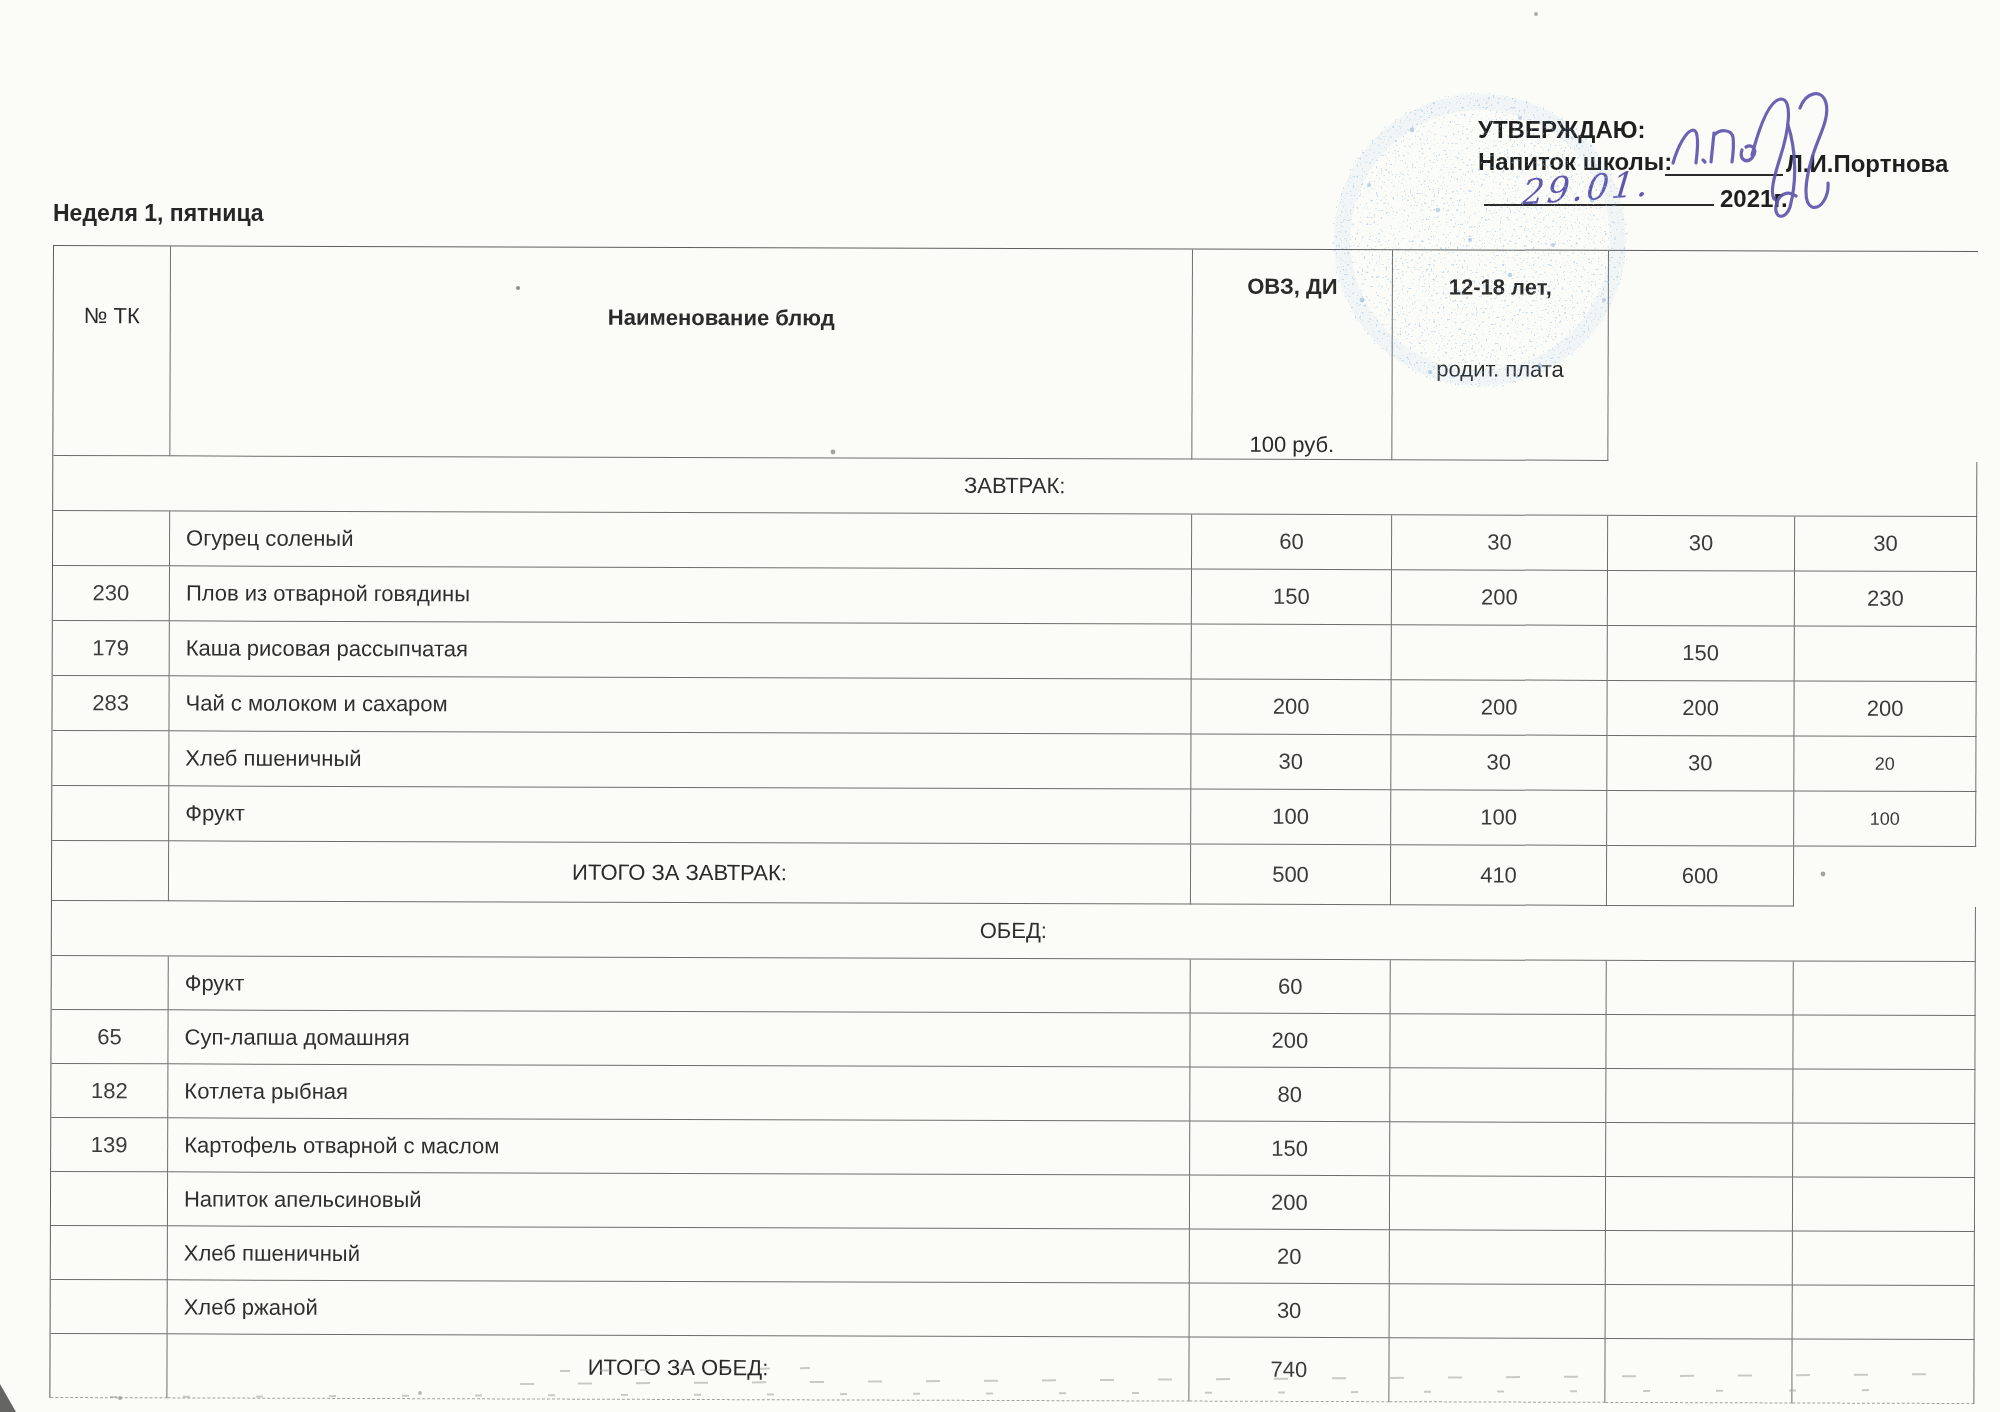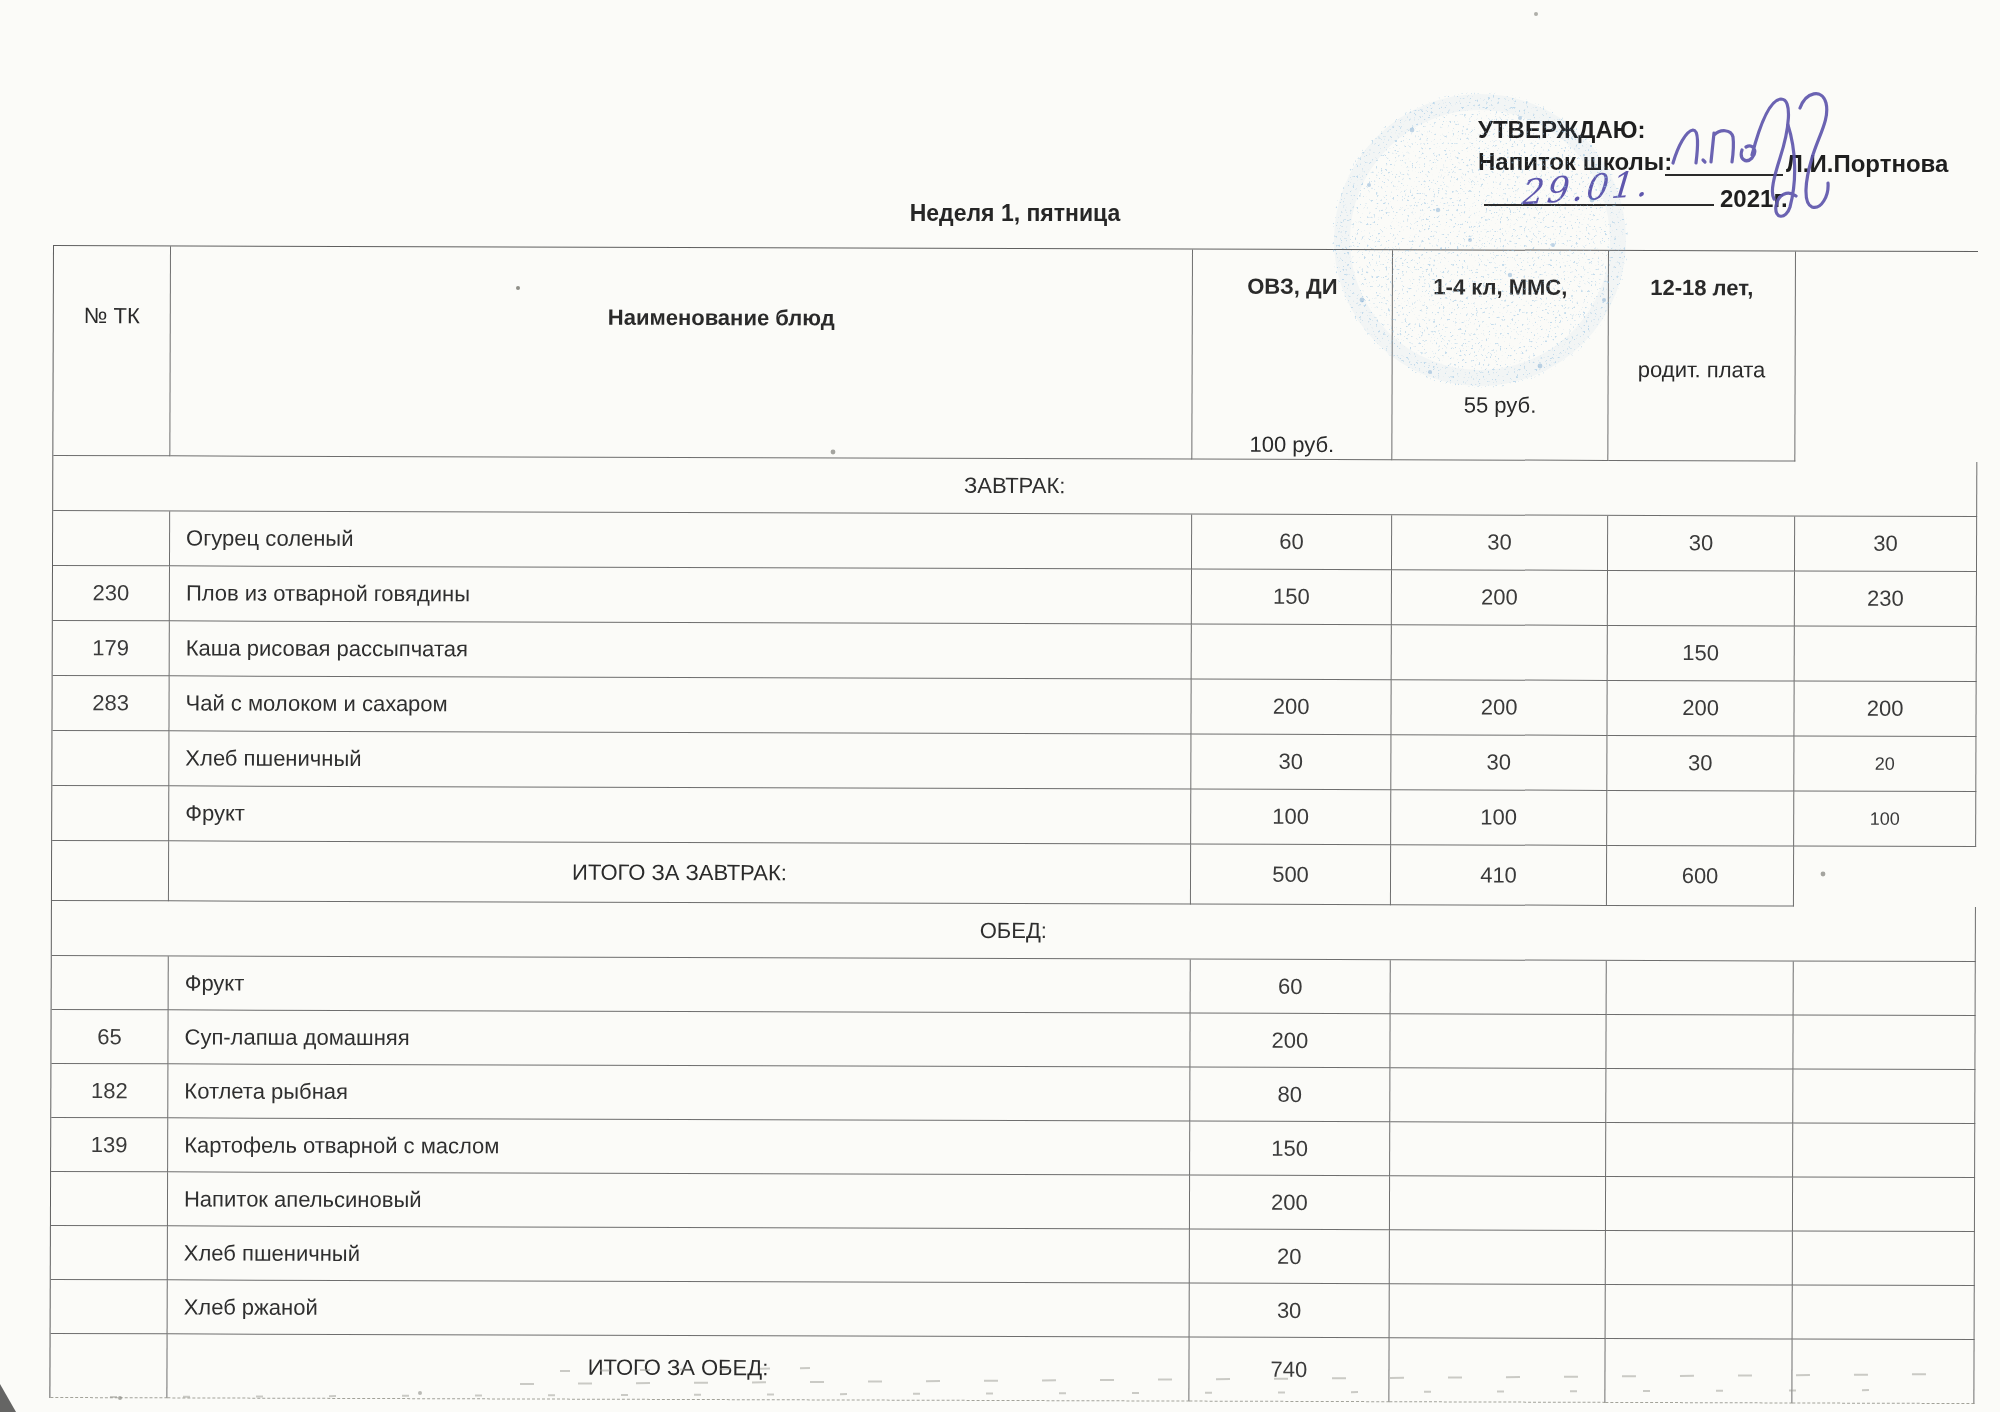--- a/index.html
+++ b/index.html
@@ -22,21 +22,21 @@
   .hand-date{
     position:absolute;left:44px;top:64px;
     font-family:"DejaVu Serif", serif;font-style:italic;font-weight:normal;
     font-size:35px;color:#5f57ad;letter-spacing:3px;
     transform:rotate(-4deg) skewX(-10deg);
   }
 
   
   .doc-title{
     position:absolute;left:53px;top:200px;width:1924px;
-    text-align:center;font-size:23px;font-weight:bold;color:#262626;
+    text-align:left;font-size:23px;font-weight:bold;color:#262626;
   }
 
   
   .tbl{
     position:absolute;left:53px;top:245px;width:1924px;height:1152px;
     display:grid;
     grid-template-columns:117px 1022px 200px 216px 187px 182px;
     grid-template-rows:210px 55px 55px 55px 55px 55px 55px 55px 60px 55px 54px 54px 54px 54px 54px 54px 54px 64px;
     border-top:1px solid #5f5f5f;border-left:1px solid #5f5f5f;
     transform:rotate(0.18deg);transform-origin:0 0;
@@ -88,24 +88,20 @@
 
     <div class="c hdr hdr-tk">
         <span class="abs">№ ТК</span>
       </div>
     <div class="c hdr hdr-dish">
         <span class="abs">Наименование блюд</span>
       </div>
     <div class="c hdr">
       <span class="abs lbl-top">ОВЗ, ДИ</span>
       <span class="abs price-low">100 руб.</span>
-    </div>
-    <div class="c hdr">
-      <span class="abs lbl-top">1-4 кл, ММС,</span>
-      <span class="abs price-mid">55 руб.</span>
     </div>
     <div class="c hdr">
       <span class="abs lbl-top">12-18 лет,</span>
       <span class="abs teen-line2">родит. плата</span>
     </div>
 
     <div class="c banner">ЗАВТРАК:</div>
 
     <div class="c num"></div>
     <div class="c dish">Огурец соленый</div>

